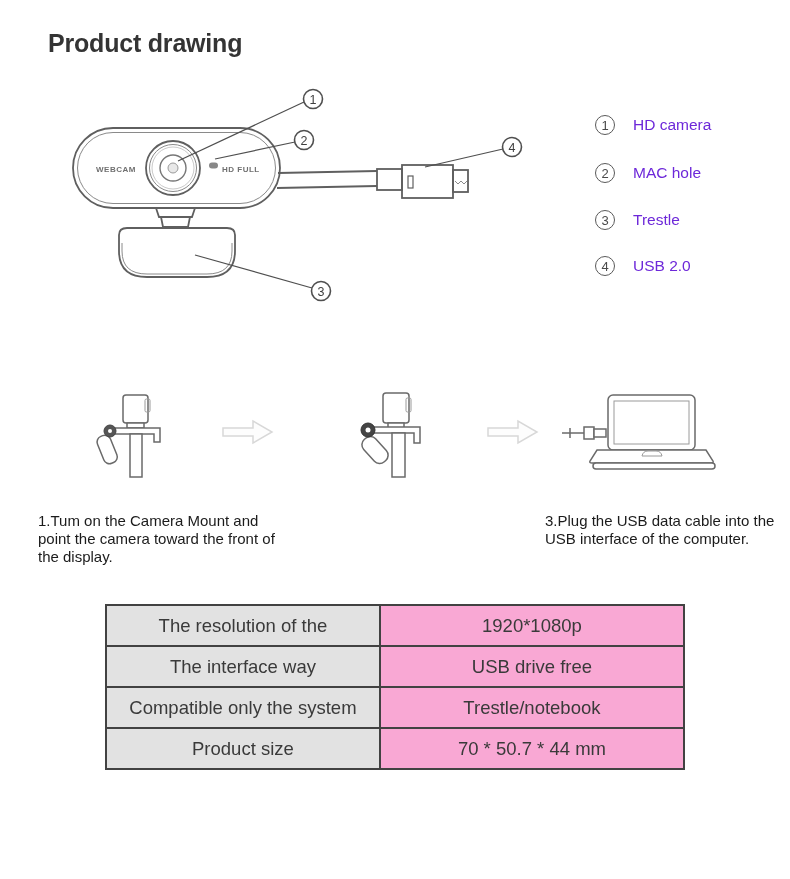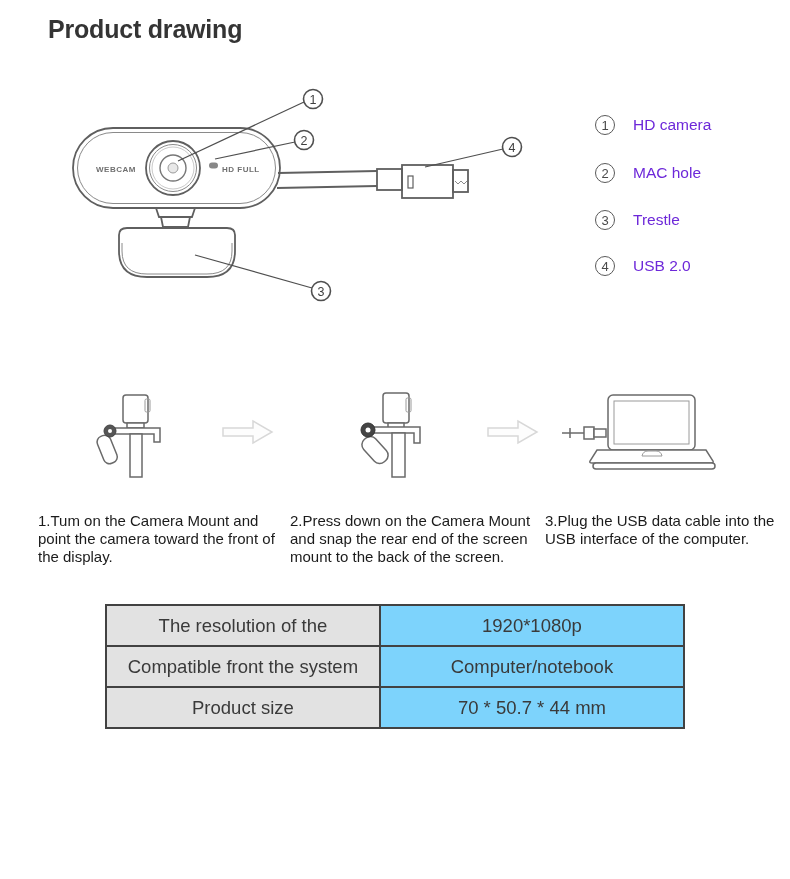--- a/index.html
+++ b/index.html
@@ -13,21 +13,21 @@
     overflow: hidden;
   }
   .heading {
     position: absolute;
     margin: 0;
     font-size: 25px;
     font-weight: 700;
     color: #343434;
     letter-spacing: -0.2px;
   }
-  #heading-product { left: 48px; top: 15px; }
+  #heading-product { left: 48px; top: 29px; }
   #heading-install { left: 48px; top: 326px; }
 
   svg { position: absolute; overflow: visible; }
   #webcam-svg { left: 55px; top: 85px; }
   #step1-svg  { left: 90px;  top: 385px; }
   #step2-svg  { left: 340px; top: 385px; }
   #step3-svg  { left: 540px; top: 390px; }
   #arrow1-svg { left: 222px; top: 418px; }
   #arrow2-svg { left: 487px; top: 418px; }
 
@@ -73,21 +73,21 @@
   .spec-table td {
     border: 2px solid #424242;
     height: 41px;
     text-align: center;
     vertical-align: middle;
     font-size: 18.5px;
     color: #3a3a3a;
     padding: 0 17px;
   }
   .spec-table td.label-col { width: 253px; background: #e2e2e2; }
-  .spec-table td.value-col { width: 281px; background: #7dd3fc; }
+  .spec-table td.value-col { width: 281px; background: #f9a8d4; }
 
   .stroke { fill: none; stroke: #5f5f5f; stroke-width: 1.8; }
   .stroke-thin { fill: none; stroke: #8a8a8a; stroke-width: 1; }
   .callout-circle { fill: #fff; stroke: #4f4f4f; stroke-width: 1.6; }
   .callout-num { font-size: 12.5px; fill: #3f3f3f; text-anchor: middle; }
   .callout-line { stroke: #4f4f4f; stroke-width: 1.2; fill: none; }
   .body-label { font-size: 8px; fill: #6f6f6f; font-weight: 700; letter-spacing: 0.5px; }
   .ill { fill: #fff; stroke: #6a6a6a; stroke-width: 1.5; }
   .ill-thin { fill: none; stroke: #9a9a9a; stroke-width: 1; }
   .arrow-shape { fill: #fdfdfd; stroke: #d8d8d8; stroke-width: 1.5; }
@@ -222,32 +222,35 @@
     </g>
     <g>
       <line x1="22" y1="43" x2="44" y2="43" stroke="#6a6a6a" stroke-width="1.5"></line>
       <line x1="30" y1="38" x2="30" y2="48" stroke="#6a6a6a" stroke-width="1.5"></line>
       <rect class="ill" x="44" y="37" width="10" height="12"></rect>
       <rect class="ill" x="54" y="39" width="12" height="8"></rect>
     </g>
   </svg>
 
   <div class="step-text" id="step1-text">1.Tum on the Camera Mount and point the camera toward the front of the display.</div>
-  <div class="step-text" id="step2-text">2.Press down on the Camera Mount and snap the rear end of the screen mount to the back of the screen.</div>
   <div class="step-text" id="step3-text">3.Plug the USB data cable into the USB interface of the computer.</div>
 
   <table class="spec-table">
     <tbody>
       <tr>
         <td class="label-col">The resolution of the</td>
         <td class="value-col">1920*1080p</td>
       </tr>
       <tr>
-        <td class="label-col">Compatible front the system</td>
-        <td class="value-col">Computer/notebook</td>
+        <td class="label-col">The interface way</td>
+        <td class="value-col">USB drive free</td>
+      </tr>
+      <tr>
+        <td class="label-col">Compatible only the system</td>
+        <td class="value-col">Trestle/notebook</td>
       </tr>
       <tr>
         <td class="label-col">Product size</td>
         <td class="value-col">70 * 50.7 * 44 mm</td>
       </tr>
     </tbody>
   </table>
 
 </div>
 

